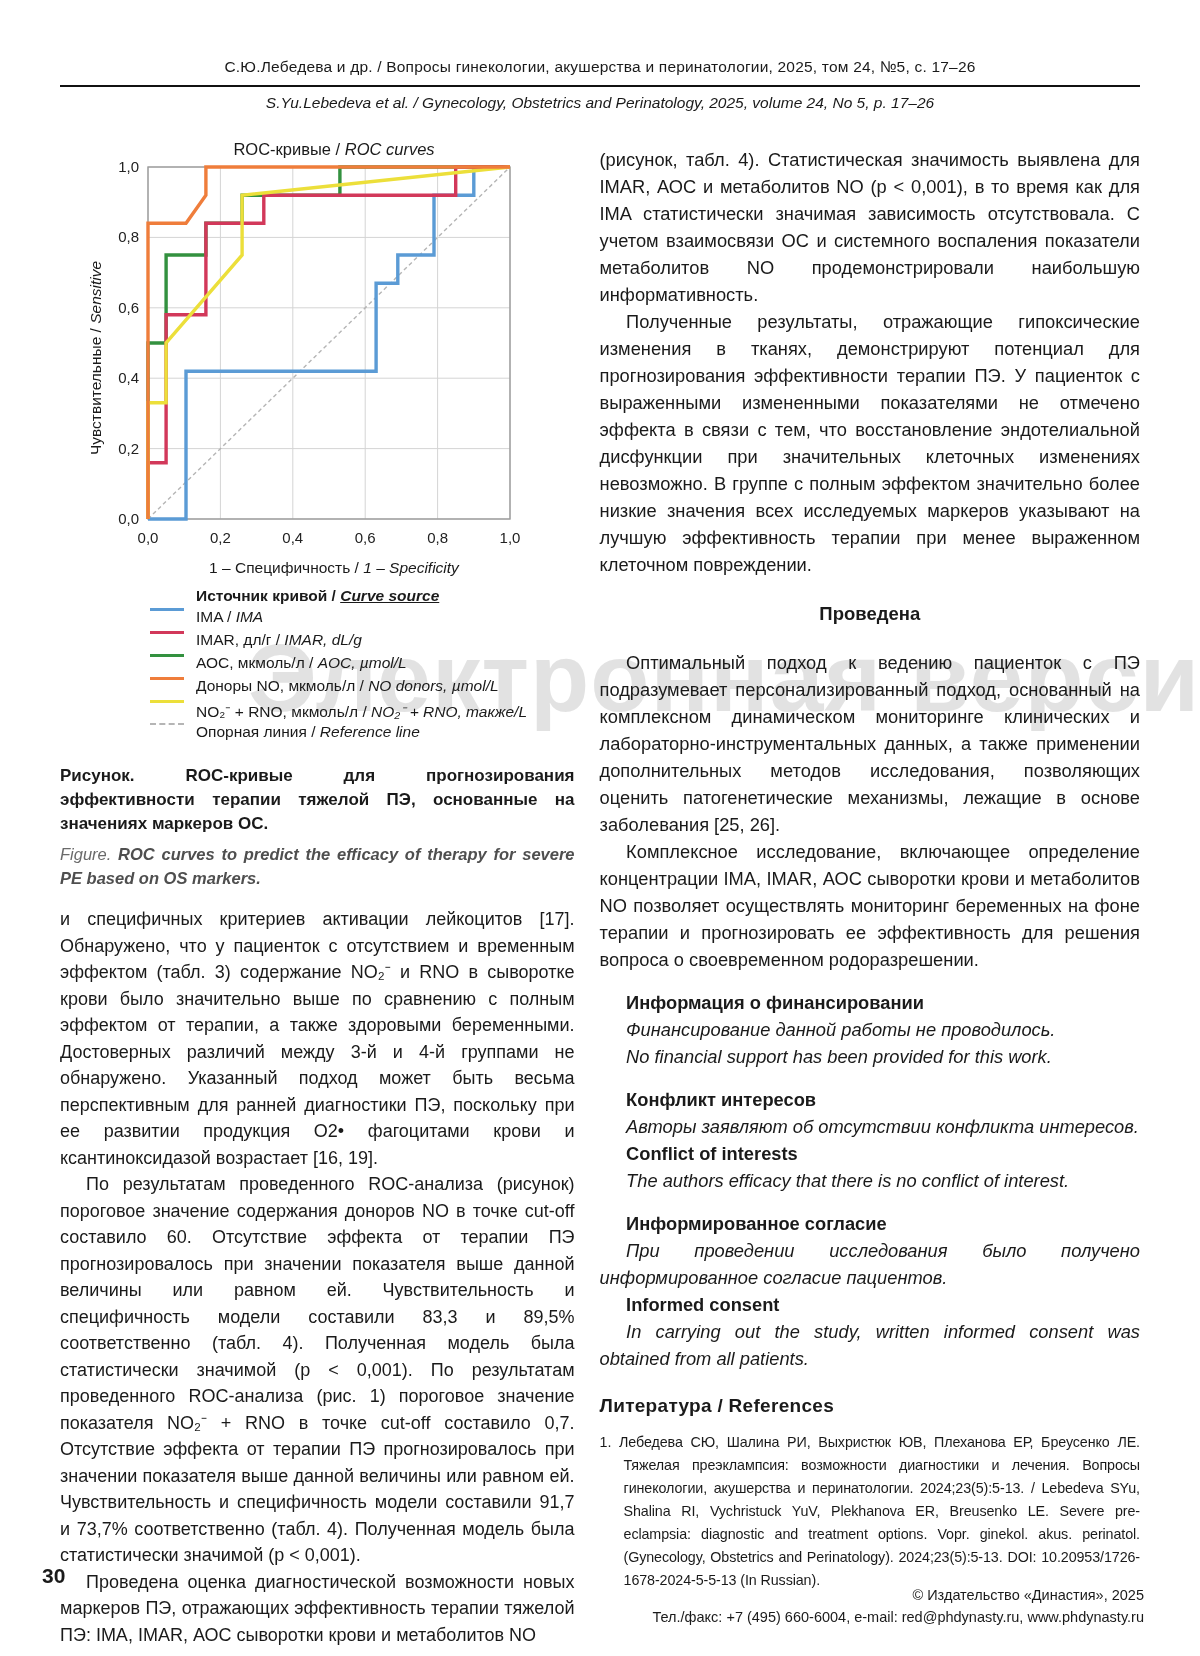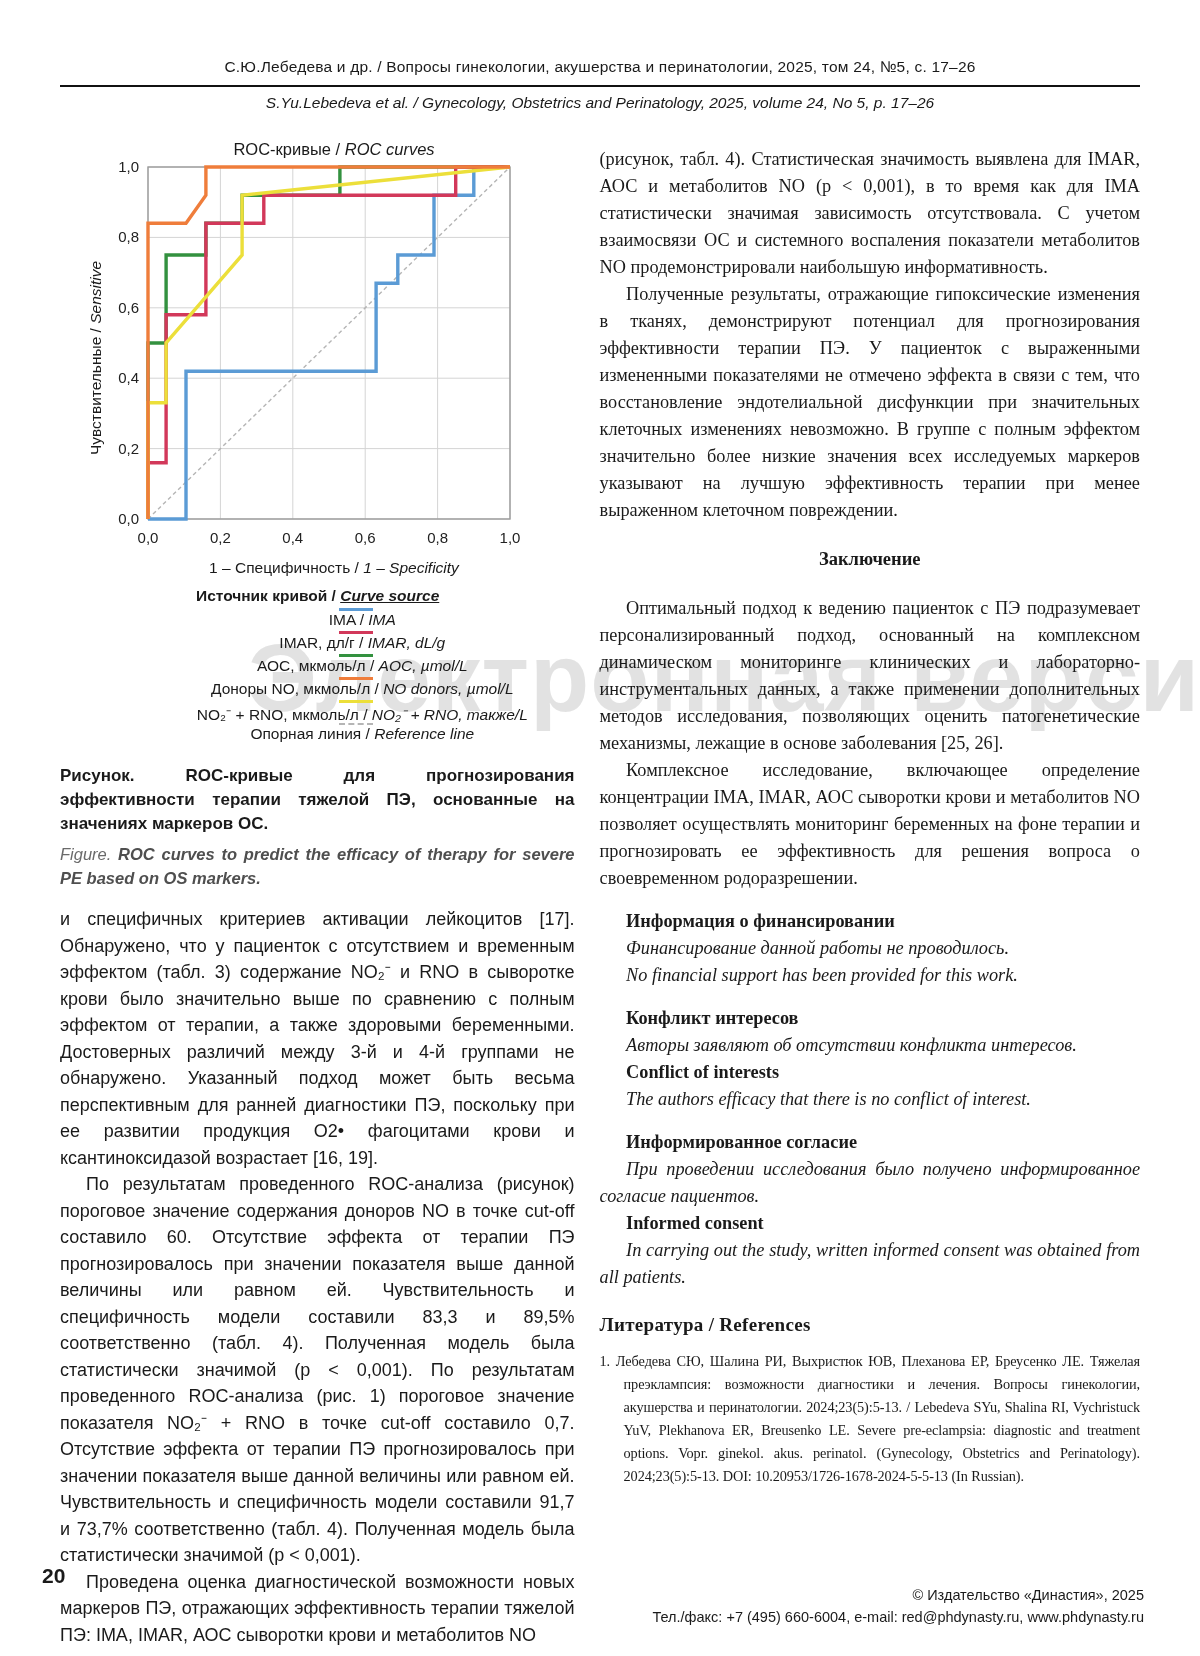--- a/index.html
+++ b/index.html
@@ -9,40 +9,40 @@
   .hdr{position:absolute;top:58px;left:60px;width:1080px;text-align:center;z-index:2;}
   .hdr-ru{font-size:15.5px;letter-spacing:.2px;}
   .hdr-rule{border:0;border-top:2.5px solid #111;margin:9px 0 7px 0;}
   .hdr-en{font-size:15.5px;font-style:italic;}
   
   .watermark{position:absolute;left:248px;top:622px;font-size:97px;font-weight:bold;
              color:#c7c7c7;opacity:.5;white-space:nowrap;z-index:0;letter-spacing:1px;}
   
   .content{position:absolute;left:60px;top:140px;width:1080px;display:flex;gap:25px;z-index:1;}
   .col-left{width:516px;}
-  .col-right{width:542px;font-family:Liberation Serif, serif;}
+  .col-right{width:542px;}
   
   .figure{position:relative;}
   .chart-title{width:460px;padding-left:88px;box-sizing:border-box;text-align:center;
                font-size:16.5px;margin-bottom:2px;}
   .chart-title .en{font-style:italic;}
   .y-label{position:absolute;left:-62px;top:218px;width:200px;text-align:center;
            transform:translate(-50%,-50%) rotate(-90deg);transform-origin:center;
            font-size:15.5px;white-space:nowrap;}
   .y-label{left:36px;}
   .y-label .en{font-style:italic;}
   .x-label{width:460px;padding-left:88px;box-sizing:border-box;text-align:center;
            font-size:15.5px;margin-top:2px;}
   .x-label .en{font-style:italic;}
   .tick{font-size:15px;fill:#222;}
   
   .legend{margin:10px 0 0 90px;}
   .legend-title{font-size:15.5px;font-weight:bold;margin-left:46px;margin-bottom:3px;}
   .legend-title .en{font-style:italic;text-decoration:underline;}
-  .legend-row{display:flex;align-items:center;height:23px;font-size:15.5px;flex-direction:column;}
+  .legend-row{display:flex;align-items:flex-start;height:23px;font-size:15.5px;}
   .legend-swatch{display:inline-block;width:34px;margin-right:12px;border-top-width:3.5px;border-top-style:solid;}
   .legend-swatch.dashed{border-top-width:2px;border-top-style:dashed;}
   .legend-label .en{font-style:italic;}
   
   .caption{margin-top:18px;font-size:17px;line-height:24px;text-align:justify;}
   .caption .cap-label{font-weight:bold;}
   .caption .cap-text{font-weight:bold;}
   .caption-en{margin-top:6px;font-size:16.5px;line-height:24px;font-style:italic;
               font-weight:bold;color:#4f4f4f;text-align:justify;}
   .caption-en .cap-label{font-weight:normal;color:#6a6a6a;font-style:italic;}
@@ -169,21 +169,21 @@
         <p>и специфичных критериев активации лейкоцитов [17]. Обнаружено, что у пациенток с отсутствием и временным эффектом (табл. 3) содержание NO₂⁻ и RNO в сыворотке крови было значительно выше по сравнению с полным эффектом от терапии, а также здоровыми беременными. Достоверных различий между 3-й и 4-й группами не обнаружено. Указанный подход может быть весьма перспективным для ранней диагностики ПЭ, поскольку при ее развитии продукция О2• фагоцитами крови и ксантиноксидазой возрастает [16, 19].</p>
         <p class="ind">По результатам проведенного ROC-анализа (рисунок) пороговое значение содержания доноров NO в точке cut-off составило 60. Отсутствие эффекта от терапии ПЭ прогнозировалось при значении показателя выше данной величины или равном ей. Чувствительность и специфичность модели составили 83,3 и 89,5% соответственно (табл. 4). Полученная модель была статистически значимой (p &lt; 0,001). По результатам проведенного ROC-анализа (рис. 1) пороговое значение показателя NO₂⁻ + RNO в точке cut-off составило 0,7. Отсутствие эффекта от терапии ПЭ прогнозировалось при значении показателя выше данной величины или равном ей. Чувствительность и специфичность модели составили 91,7 и 73,7% соответственно (табл. 4). Полученная модель была статистически значимой (p &lt; 0,001).</p>
         <p class="ind">Проведена оценка диагностической возможности новых маркеров ПЭ, отражающих эффективность терапии тяжелой ПЭ: IMA, IMAR, АОС сыворотки крови и метаболитов NO</p>
       </div>
     </div>
 
     <div class="col-right">
       <div class="body-text" style="margin-top:6px;">
         <p>(рисунок, табл. 4). Статистическая значимость выявлена для IMAR, АОС и метаболитов NO (p &lt; 0,001), в то время как для IMA статистически значимая зависимость отсутствовала. С учетом взаимосвязи ОС и системного воспаления показатели метаболитов NO продемонстрировали наибольшую информативность.</p>
         <p class="ind">Полученные результаты, отражающие гипоксические изменения в тканях, демонстрируют потенциал для прогнозирования эффективности терапии ПЭ. У пациенток с выраженными измененными показателями не отмечено эффекта в связи с тем, что восстановление эндотелиальной дисфункции при значительных клеточных изменениях невозможно. В группе с полным эффектом значительно более низкие значения всех исследуемых маркеров указывают на лучшую эффективность терапии при менее выраженном клеточном повреждении.</p>
-        <div class="section-heading">Заключение</div>
+        <div class="section-heading">Проведена</div>
         <p class="ind">Оптимальный подход к ведению пациенток с ПЭ подразумевает персонализированный подход, основанный на комплексном динамическом мониторинге клинических и лабораторно-инструментальных данных, а также применении дополнительных методов исследования, позволяющих оценить патогенетические механизмы, лежащие в основе заболевания [25, 26].</p>
         <p class="ind">Комплексное исследование, включающее определение концентрации IMA, IMAR, АОС сыворотки крови и метаболитов NO позволяет осуществлять мониторинг беременных на фоне терапии и прогнозировать ее эффективность для решения вопроса о своевременном родоразрешении.</p>
 
         <div class="subsection">
           <div class="h">Информация о финансировании</div>
           <div class="t">Финансирование данной работы не проводилось.</div>
           <div class="t">No financial support has been provided for this work.</div>
         </div>
 
         <div class="subsection">
@@ -202,19 +202,19 @@
 
         <div class="refs-heading">Литература / References</div>
         <div class="ref">
           <span>1.</span>
           <span>Лебедева СЮ, Шалина РИ, Выхристюк ЮВ, Плеханова ЕР, Бреусенко ЛЕ. Тяжелая преэклампсия: возможности диагностики и лечения. Вопросы гинекологии, акушерства и перинатологии. 2024;23(5):5-13. / Lebedeva SYu, Shalina RI, Vychristuck YuV, Plekhanova ER, Breusenko LE. Severe pre-eclampsia: diagnostic and treatment options. Vopr. ginekol. akus. perinatol. (Gynecology, Obstetrics and Perinatology). 2024;23(5):5-13. DOI: 10.20953/1726-1678-2024-5-5-13 (In Russian).</span>
         </div>
       </div>
     </div>
   </div>
 
-  <div class="page-num">20</div>
+  <div class="page-num">30</div>
   <div class="page-footer">
     <div>© Издательство «Династия», 2025</div>
     <div>Тел./факс: +7 (495) 660-6004, e-mail: red@phdynasty.ru, www.phdynasty.ru</div>
   </div>
 
 </div>
 
 </body></html>

